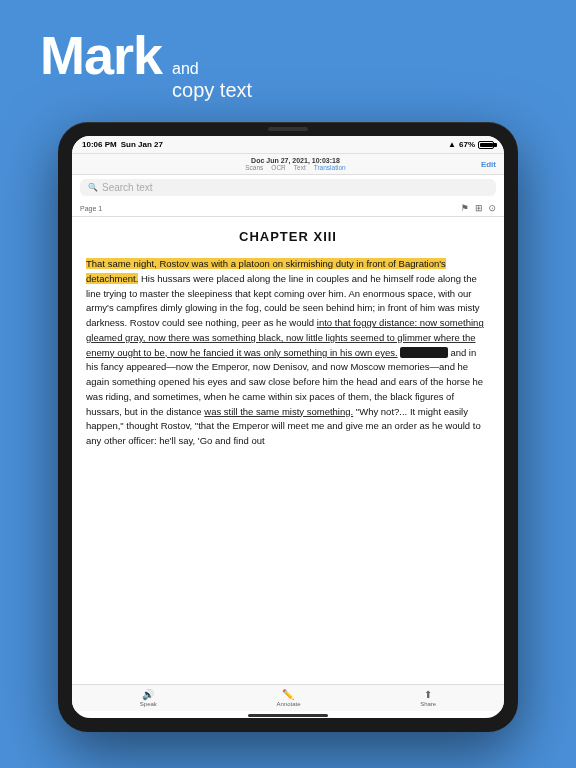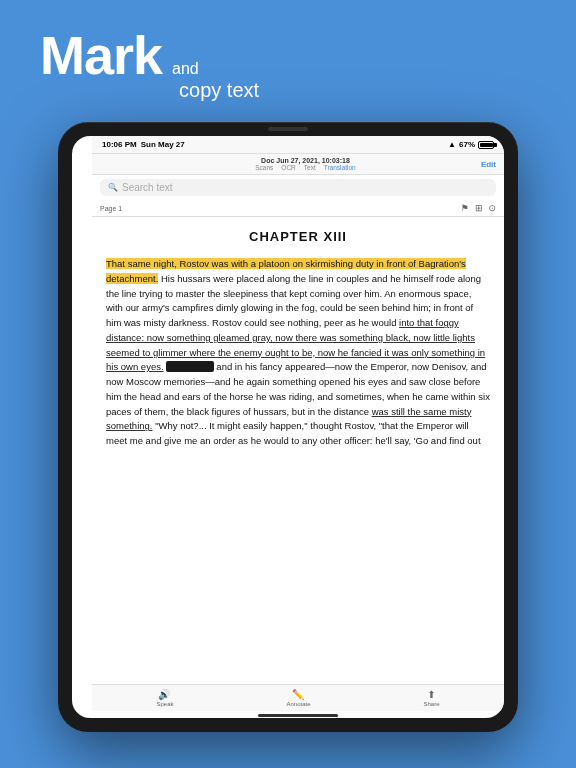--- a/index.html
+++ b/index.html
@@ -36,21 +36,20 @@
     }
     .header-and {
       font-size: 16px;
       font-weight: 400;
       color: #ffffff;
     }
     .header-copy {
       font-size: 20px;
       font-weight: 400;
       color: #ffffff;
-      margin-left: 7px;
     }
 
     
     .ipad-outer {
       width: 460px;
       height: 610px;
       background: #1a1a1a;
       border-radius: 30px;
       padding: 14px;
       box-shadow: 0 20px 60px rgba(0,0,0,0.5), inset 0 1px 0 rgba(255,255,255,0.1);
@@ -70,21 +69,20 @@
     }
 
     .ipad-screen {
       width: 100%;
       height: 100%;
       background: #ffffff;
       border-radius: 18px;
       overflow: hidden;
       display: flex;
       flex-direction: column;
-      padding-left: 20px;
     }
 
     
     .status-bar {
       display: flex;
       justify-content: space-between;
       align-items: center;
       padding: 4px 10px;
       font-size: 8px;
       font-weight: 600;
@@ -260,21 +258,21 @@
   </div>
 </div>
 
 <div class="ipad-outer">
   <div class="ipad-top-bezel"></div>
   <div class="ipad-screen">
 
     <div class="status-bar">
       <div class="status-left">
         <span>10:06 PM</span>
-        <span>Sun May 27</span>
+        <span>Sun Jan 27</span>
       </div>
       <div class="status-right">
 
         <span>▲</span>
         <span>67%</span>
         <span class="battery-icon">
           <span class="battery-fill"></span>
         </span>
       </div>
     </div>

